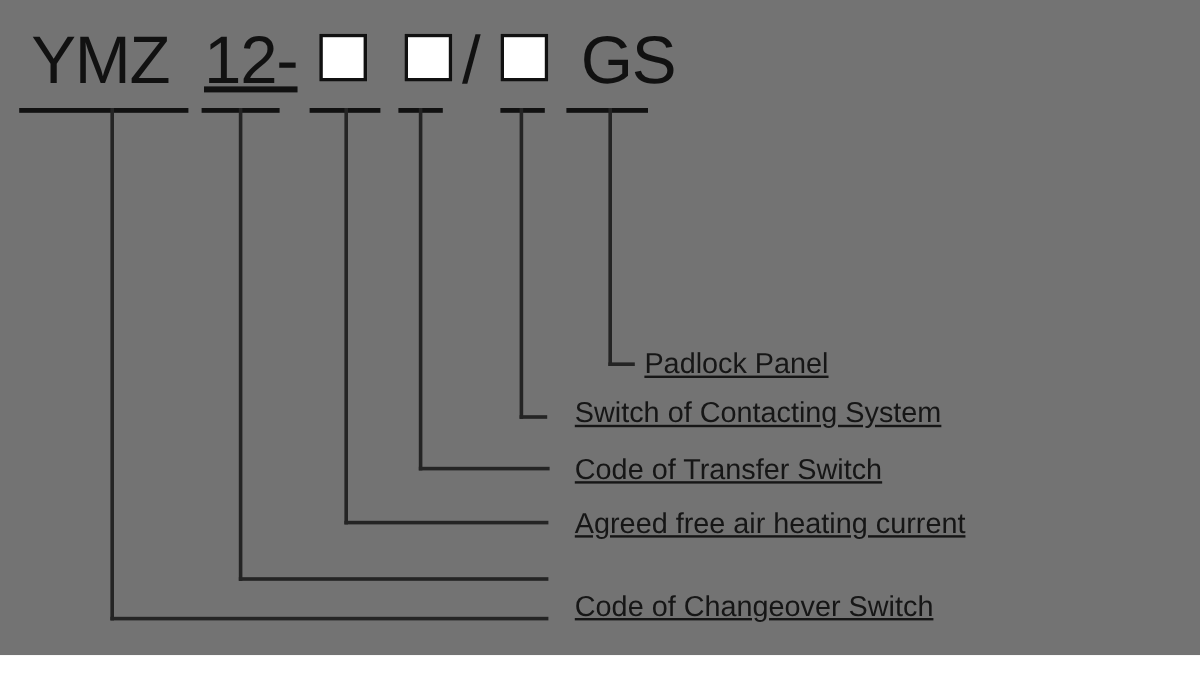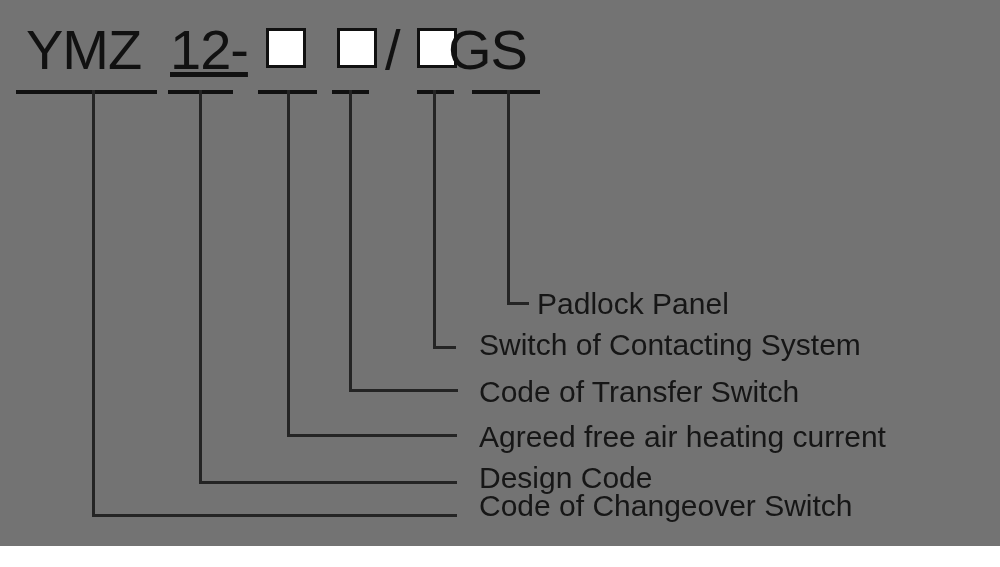--- a/index.html
+++ b/index.html
@@ -50,38 +50,39 @@
     background: #242424;
   }
   .hline {
     position: absolute;
     height: 3px;
     background: #242424;
   }
   
   .lbl {
     position: absolute;
-    font-size: 30px;
+    font-size: 24px;
     line-height: 36px;
     color: #161616;
     white-space: nowrap;
+    text-decoration: underline;
   }
 </style>
 </head>
 <body>
 
 <div class="stage">
 
   <span class="seg" style="left:26px;">YMZ</span>
   <span class="seg" style="left:170px;text-decoration:underline;">12-</span>
   <span class="box" style="left:266px;"></span>
   <span class="box" style="left:337px;"></span>
   <span class="seg" style="left:385px;">/</span>
   <span class="box" style="left:417px;"></span>
-  <span class="seg" style="left:448px;">GS</span>
+  <span class="seg" style="left:484px;">GS</span>
 
   <div class="bar" style="left:16px;  width:141px;"></div>
   <div class="bar" style="left:168px; width:65px;"></div>
   <div class="bar" style="left:258px; width:59px;"></div>
   <div class="bar" style="left:332px; width:37px;"></div>
   <div class="bar" style="left:417px; width:37px;"></div>
   <div class="bar" style="left:472px; width:68px;"></div>
 
   <div class="vline" style="left:92px;  top:90px; height:427px;"></div>
   <div class="vline" style="left:199px; top:90px; height:394px;"></div>
@@ -94,16 +95,15 @@
   <div class="hline" style="left:433px; top:346px; width:23px;"></div>
   <div class="hline" style="left:349px; top:389px; width:109px;"></div>
   <div class="hline" style="left:287px; top:434px; width:170px;"></div>
   <div class="hline" style="left:199px; top:481px; width:258px;"></div>
   <div class="hline" style="left:92px;  top:514px; width:365px;"></div>
 
   <div class="lbl" style="left:537px; top:286px;">Padlock Panel</div>
   <div class="lbl" style="left:479px; top:327px;">Switch of Contacting System</div>
   <div class="lbl" style="left:479px; top:374px;">Code of Transfer Switch</div>
   <div class="lbl" style="left:479px; top:419px;">Agreed free air heating current</div>
-  <div class="lbl" style="left:479px; top:460px;">Design Code</div>
   <div class="lbl" style="left:479px; top:488px;">Code of Changeover Switch</div>
 
 </div>
 
 </body></html>

